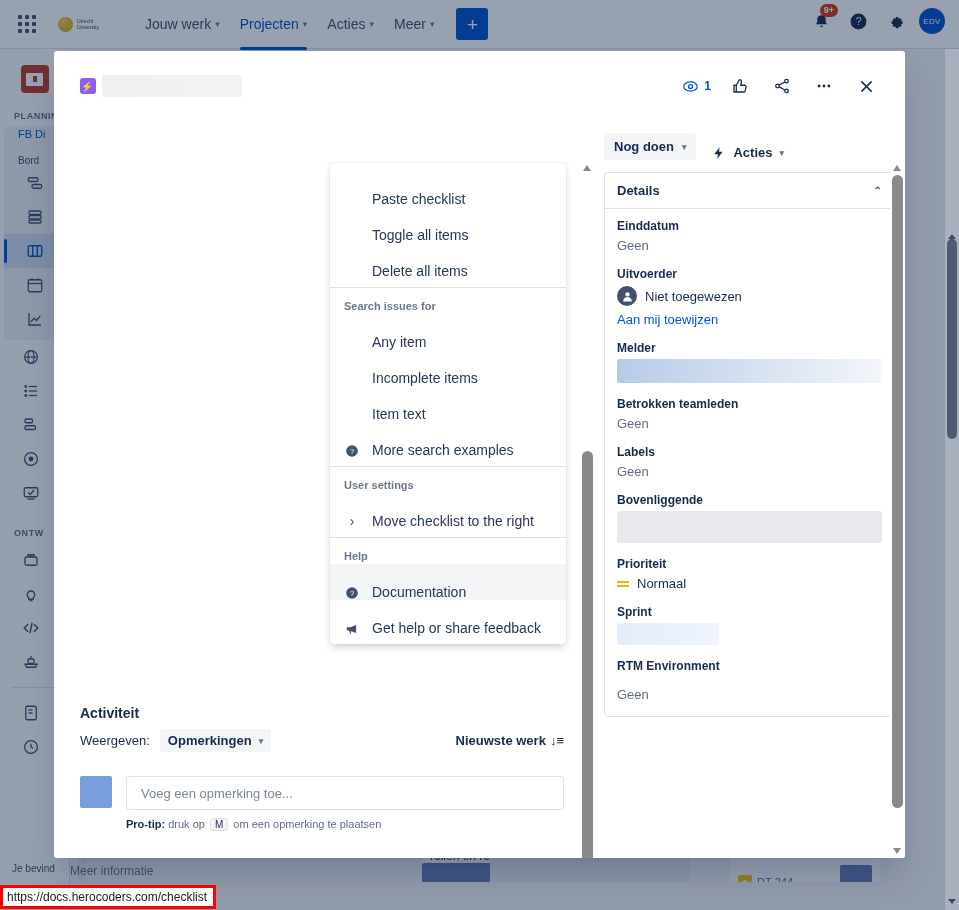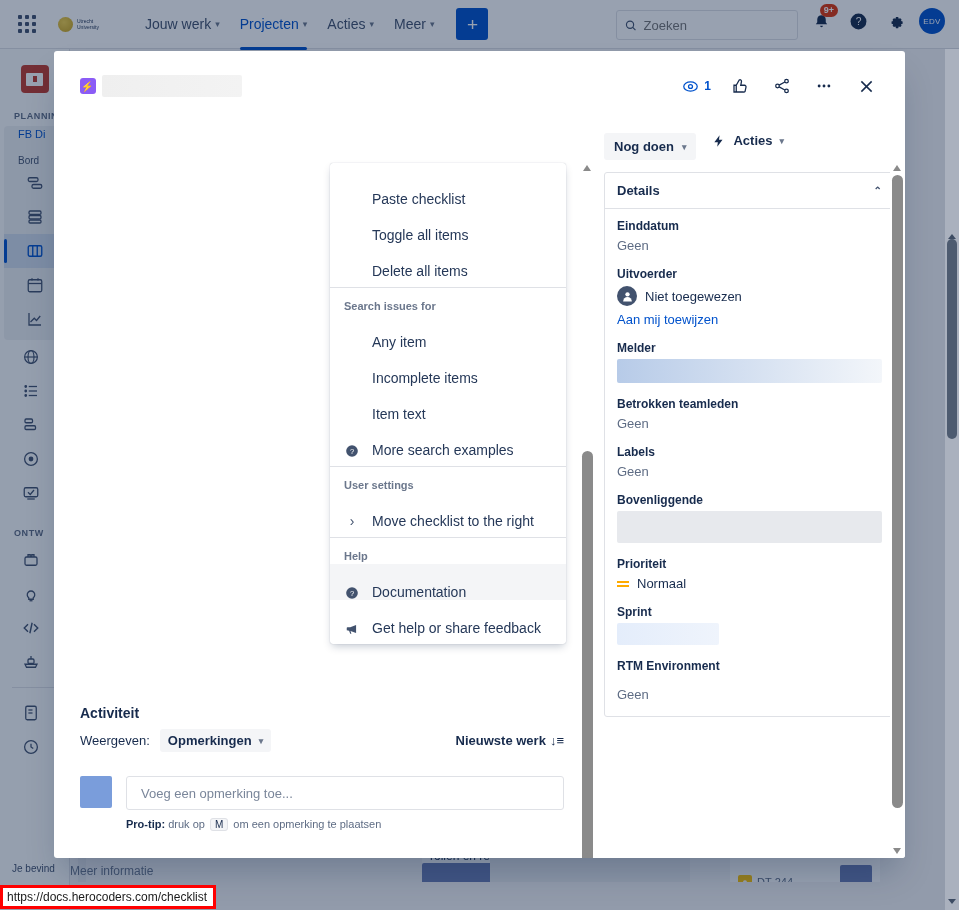--- a/index.html
+++ b/index.html
@@ -130,21 +130,21 @@
   .comment-row { display: flex; gap: 14px; margin-top: 24px; align-items: flex-start; }
   .avatar-sq { width: 32px; height: 32px; background: #7a9ddb; border-radius: 2px; flex: 0 0 32px; }
   .comment-in { flex: 1; height: 34px; border: 1px solid #dfe1e6; border-radius: 3px;
     display: flex; align-items: center; padding: 0 14px; font-size: 13px; color: #7a869a; }
   .protip { font-size: 11px; color: #5e6c84; margin-top: 8px; margin-left: 46px; }
   .protip b { color: #172b4d; }
   .kbd { background: #f4f5f7; border: 1px solid #dfe1e6; border-radius: 3px; padding: 0 4px;
     font-size: 10px; color: #172b4d; margin: 0 2px; }
 
   
-  .status-row { display: flex; align-items: flex-start; gap: 16px; margin: 12px 0 0 10px; }
+  .status-row { display: flex; align-items: flex-end; gap: 16px; margin: 12px 0 0 10px; }
   .status-pill { background: #f4f5f7; border-radius: 3px; padding: 6px 10px; font-size: 13px;
     font-weight: bold; color: #172b4d; display: flex; align-items: center; gap: 8px; cursor: pointer; }
   .actions-btn { display: flex; align-items: center; gap: 7px; font-size: 13px;
     font-weight: bold; color: #172b4d; cursor: pointer; }
   .details-card { margin: 12px 10px 0 10px; border: 1px solid #dfe1e6; border-radius: 3px; }
   .details-head { display: flex; align-items: center; justify-content: space-between;
     padding: 10px 12px; border-bottom: 1px solid #dfe1e6; font-size: 13px;
     font-weight: bold; color: #172b4d; cursor: pointer; }
   .fields { padding: 10px 12px 14px; }
   .f-label { font-size: 12px; font-weight: bold; color: #172b4d; margin-top: 14px; }
@@ -225,27 +225,20 @@
         <span>Acties</span>
         <span class="caret">▾</span>
       </div>
       <div class="nav-item">
         <span>Meer</span>
         <span class="caret">▾</span>
       </div>
       <button class="create-btn">+</button>
     </div>
 
-    <div class="search-box">
-      <svg width="13" height="13" viewBox="0 0 16 16">
-        <circle cx="7" cy="7" r="5" fill="none" stroke="#42526e" stroke-width="1.6"></circle>
-        <line x1="10.7" y1="10.7" x2="14.5" y2="14.5" stroke="#42526e" stroke-width="1.6"></line>
-      </svg>
-      <input placeholder="Zoeken" style="">
-    </div>
 
     <div class="nav-right">
       <div class="icon-btn">
         <svg width="17" height="17" viewBox="0 0 24 24">
           <path d="M12 3a6 6 0 0 1 6 6v4l2 3H4l2-3V9a6 6 0 0 1 6-6z" fill="#172b4d"></path>
           <path d="M10 18a2 2 0 0 0 4 0" fill="#172b4d"></path>
         </svg>
         <span class="badge">9+</span>
       </div>
       <div class="icon-btn">

